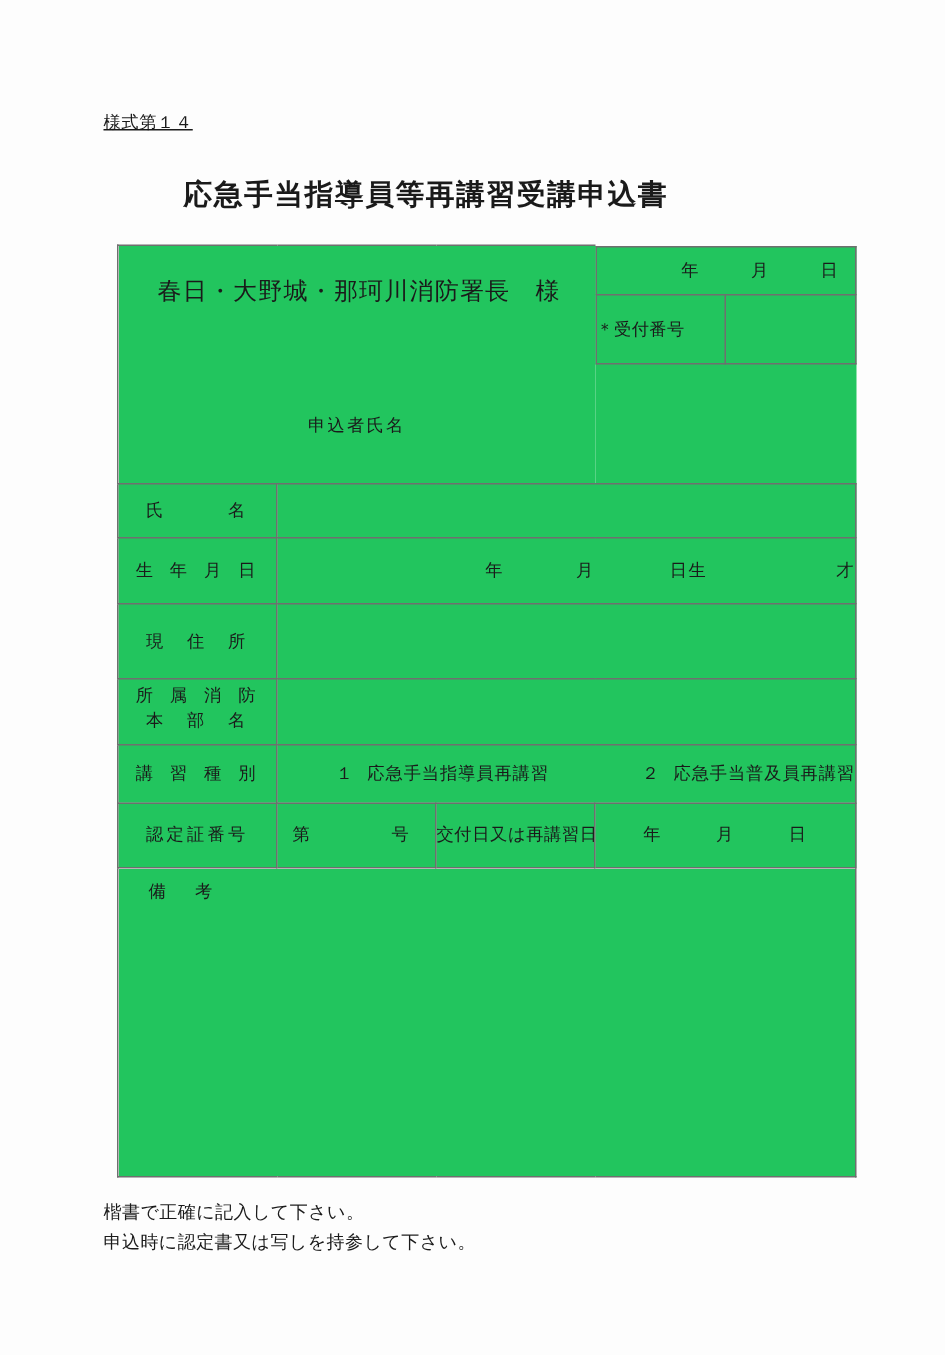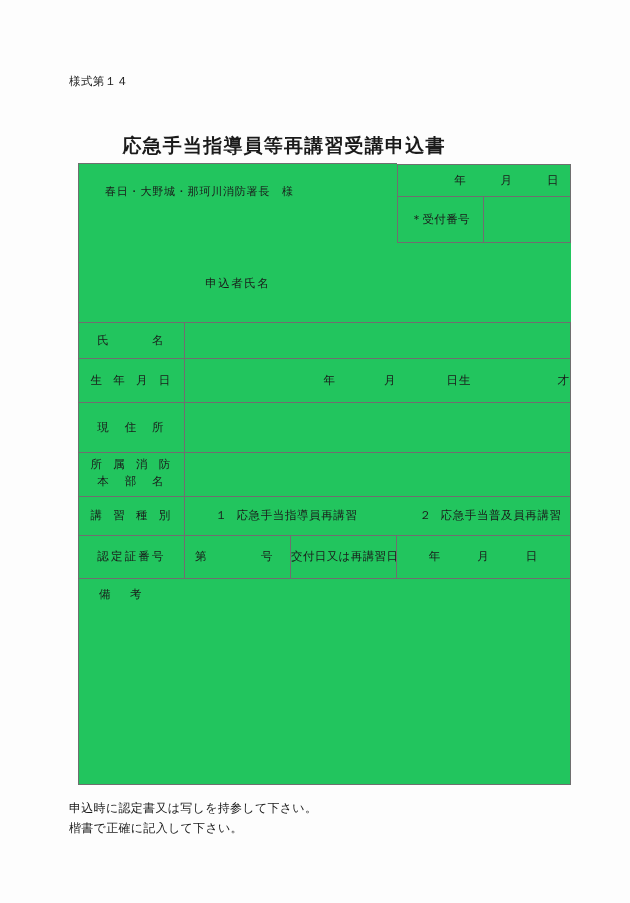--- a/index.html
+++ b/index.html
@@ -26,27 +26,28 @@
   }
 
   
   .form-no {
     position: absolute;
     left: 69px;
     top: 74px;
     font-size: 11.5px;
     letter-spacing: 0.4px;
     white-space: nowrap;
+    text-decoration: underline;
   }
 
   
   .doc-title {
     position: absolute;
     left: 0;
-    top: 133px;
+    top: 117px;
     width: 568px;
     text-align: center;
     font-size: 19px;
     font-weight: bold;
     letter-spacing: 1.2px;
     white-space: nowrap;
   }
 
   
   .form-table {
@@ -70,21 +71,21 @@
   .addressee-cell {
     height: 155px;
     vertical-align: top;
     position: relative;
     border-right: none !important;
   }
   .addressee-text {
     position: absolute;
     left: 26px;
     top: 20px;
-    font-size: 11px;
+    font-size: 16px;
     letter-spacing: 0.8px;
     white-space: nowrap;
   }
   .applicant-name {
     position: absolute;
     left: 0;
     top: 112px;
     width: 100%;
     text-align: center;
     font-size: 11.5px;
@@ -111,21 +112,20 @@
     height: 31px;
     text-align: right;
     padding-right: 10px !important;
     letter-spacing: 1px;
     white-space: nowrap;
   }
   .date-ymd span { margin-left: 26px; }
   .receipt-label {
     width: 73px;
     height: 45px;
-    text-align: center;
     letter-spacing: 0.3px;
     white-space: nowrap;
   }
   .receipt-value { height: 45px; }
   .header-spacer {
     border: none !important;
     height: 79px;
   }
 
   
@@ -155,21 +155,21 @@
     text-align: right;
     padding-left: 128px !important;
     letter-spacing: 1px;
     white-space: nowrap;
   }
   .birth-line span.g1 { margin-right: 48px; }
   .birth-line span.g2 { margin-right: 50px; }
   .birth-line span.g3 { margin-right: 86px; }
 
   .course-line {
-    text-align: center;
+    text-align: right;
     padding-left: 22px !important;
     letter-spacing: 0.6px;
     white-space: nowrap;
     margin-left: 12px;
   }
   .course-line .opt-num { margin-right: 9px; }
   .course-line .opt2 { margin-left: 62px; }
 
   .cert-no-cell {
     width: 101px;
@@ -301,17 +301,17 @@
     <tr class="row-remarks">
       <td class="remarks-cell" colspan="4">
         <div class="remarks-label">備　考</div>
       </td>
     </tr>
 
   </tbody>
     </table>
 
   <div class="footer-notes">
+    <div>楷書で正確に記入して下さい。</div>
     <div>申込時に認定書又は写しを持参して下さい。</div>
-    <div>楷書で正確に記入して下さい。</div>
   </div>
 
 </div>
 
 </body></html>

